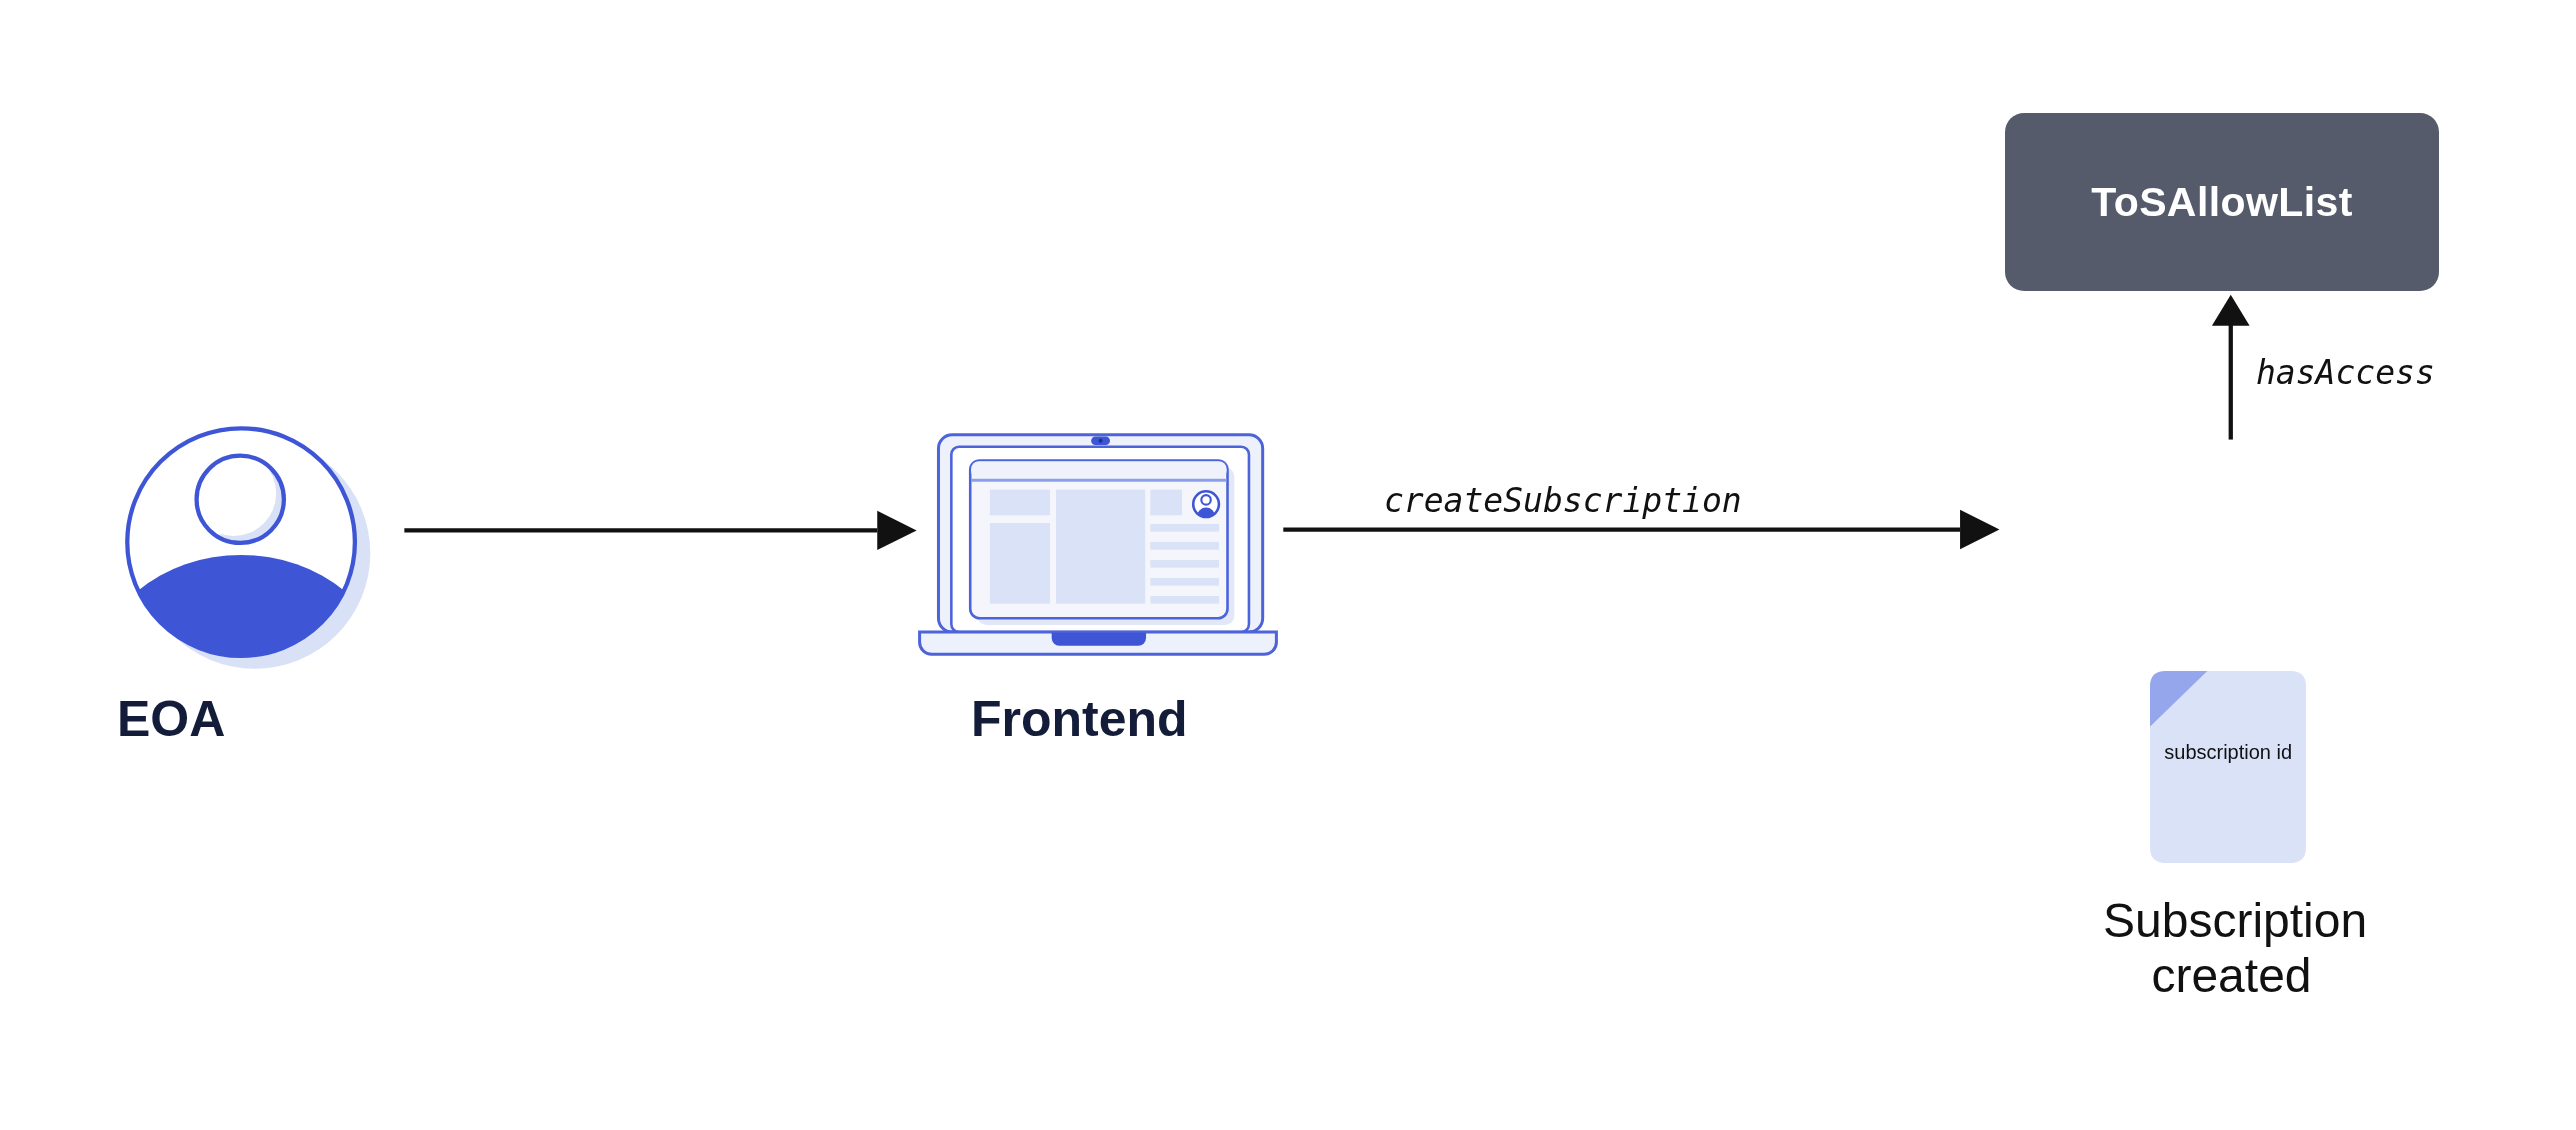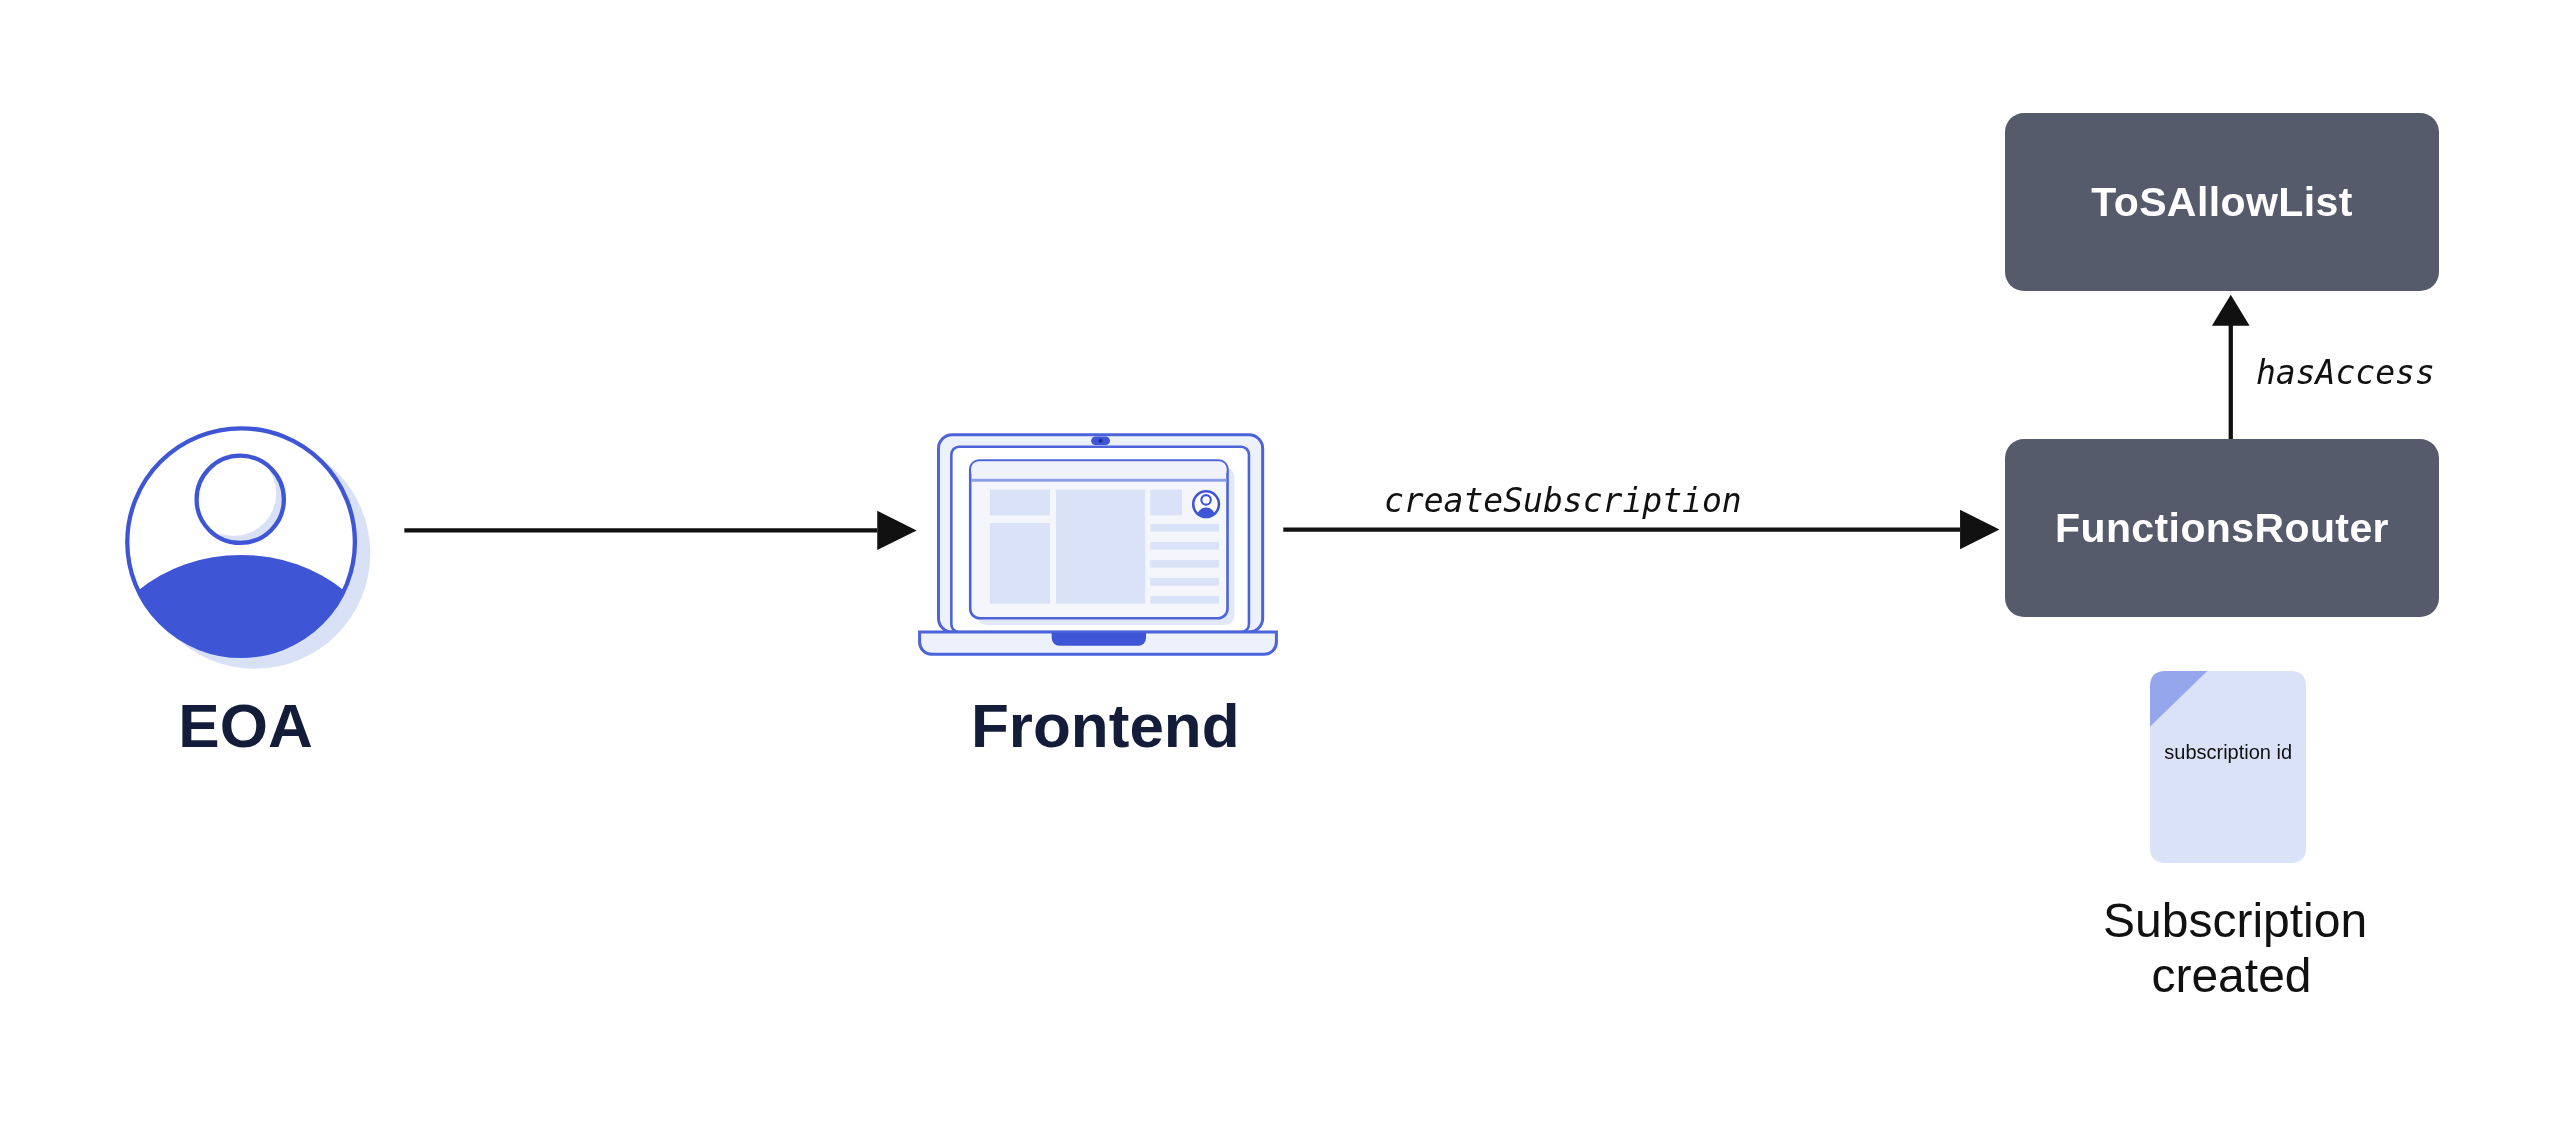--- a/index.html
+++ b/index.html
@@ -35,24 +35,24 @@
     font-weight:bold;
     font-size:41px;
     letter-spacing:0.4px;
   }
   .box-tos{left:2005px;top:113px;}
   .box-router{left:2005px;top:439px;}
   
   .node-label{
     position:absolute;
     width:257px;
-    text-align:center;
+    text-align:left;
     color:var(--navy);
     font-weight:bold;
-    font-size:62px;
+    font-size:50px;
   }
   .label-eoa{left:117px;top:690px;}
   .label-frontend{left:971px;top:690px;}
   
   .mono-label{
     position:absolute;
     font-family:"DejaVu Sans Mono","Liberation Mono",monospace;
     font-size:33px;
     color:var(--ink);
     white-space:nowrap;
@@ -168,23 +168,20 @@
     </g>
 
     <path d="M3,232 h416 a0,0 0 0 1 0,0 v12 a14,14 0 0 1 -14,14 H17 a14,14 0 0 1 -14,-14 Z" fill="var(--pale)" stroke="var(--accent-stroke)" stroke-width="3.5"></path>
 
     <path d="M157,233 h110 v6 a9,9 0 0 1 -9,9 h-92 a9,9 0 0 1 -9,-9 Z" fill="var(--accent)"></path>
   </svg>
 
   <div class="dark-box box-tos">
     <span>ToSAllowList</span>
   </div>
-  <div class="dark-box box-router">
-    <span>FunctionsRouter</span>
-  </div>
 
   <div class="node-label label-eoa">EOA</div>
   <div class="node-label label-frontend">Frontend</div>
 
   <div class="mono-label label-create">createSubscription</div>
   <div class="mono-label label-hasaccess">hasAccess</div>
 
   <div class="abs doc-wrap">
     <svg width="156" height="192" viewBox="0 0 182 224">
       <path d="M67,0 H164 Q182,0 182,18 V206 Q182,224 164,224 H18 Q0,224 0,206 V65 Z" fill="var(--light)"></path>

